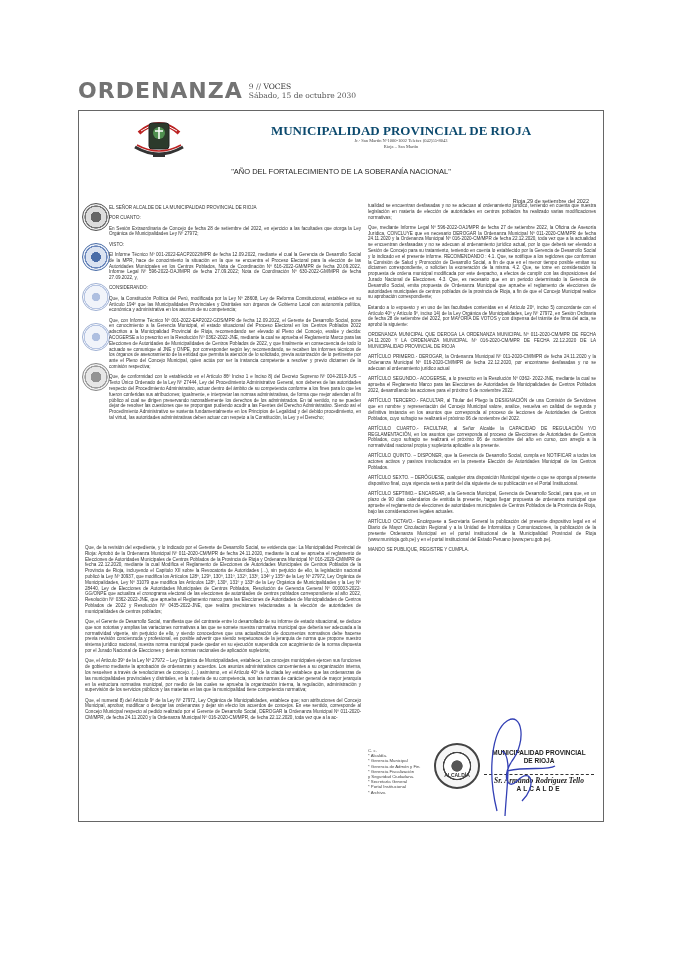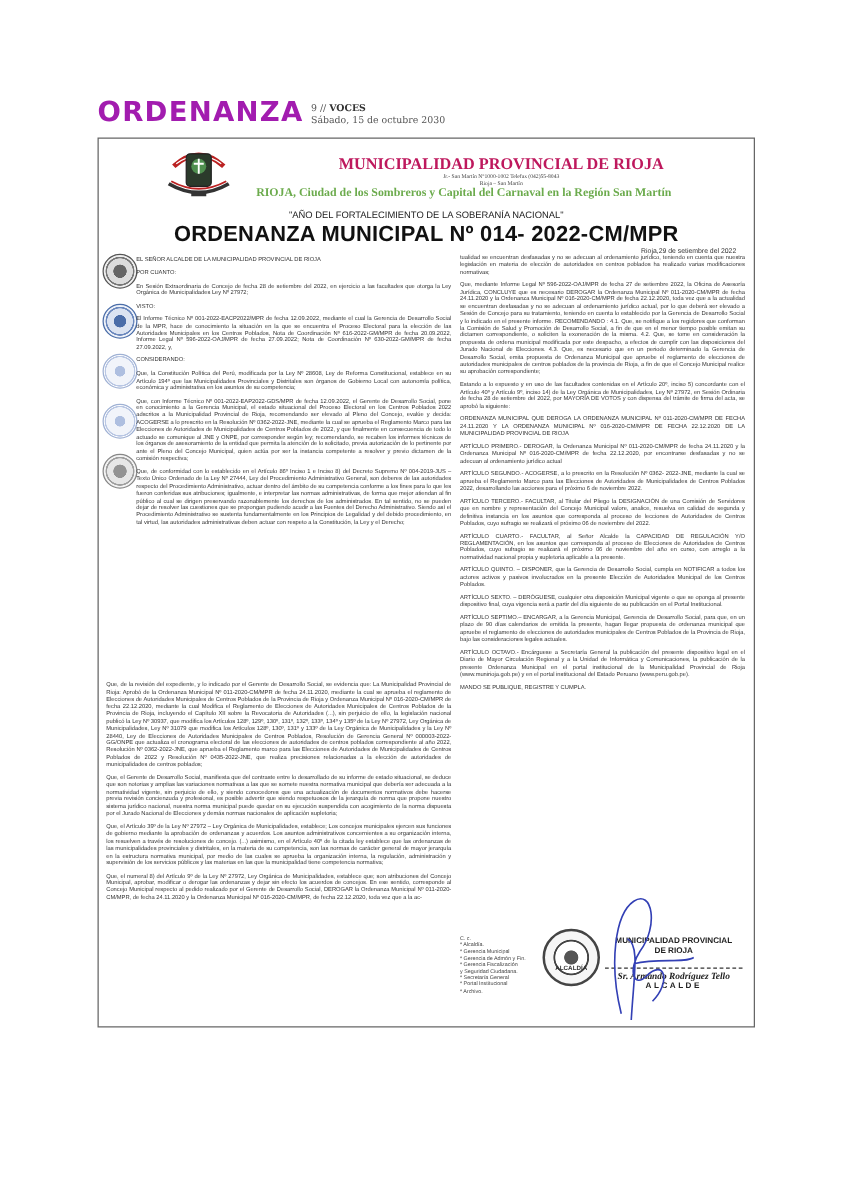--- a/index.html
+++ b/index.html
@@ -1,27 +1,27 @@
 <!DOCTYPE html>
 <html><head>
 <meta charset="utf-8">
 <style>
   html, body { margin: 0; padding: 0; background: #ffffff; }
   body { width: 679px; height: 960px; position: relative; overflow: hidden; font-family: "Liberation Sans", sans-serif; color: #222; }
 
   .masthead { position: absolute; left: 78px; top: 72px; height: 30px; display: flex; align-items: flex-end; }
-  .mast-title { font-family: "DejaVu Sans", sans-serif; font-weight: bold; font-size: 22px; letter-spacing: 1px; color: #a21caf; line-height: 22px; }
+  .mast-title { font-family: "DejaVu Sans", sans-serif; font-weight: bold; font-size: 22px; letter-spacing: 1px; color: #737373; line-height: 22px; }
   .mast-meta { margin-left: 6px; font-family: "DejaVu Serif", serif; font-size: 7.5px; line-height: 9px; color: #555; padding-bottom: 2px; }
-  .mast-meta .section { font-weight: bold; color: #333; }
+  .mast-meta .section { font-weight: normal; color: #333; }
 
   .frame { position: absolute; left: 78px; top: 110px; width: 526px; height: 712px; border: 1.5px solid #666; box-sizing: border-box; background: #fff; }
 
   .letterhead { position: absolute; left: 0; top: 0; width: 100%; height: 75px; }
   .logo { position: absolute; left: 52px; top: 4px; width: 56px; height: 46px; }
-  .lh-name { position: absolute; left: 0; right: 0; top: 12px; text-align: center; font-family: "Liberation Serif", serif; font-weight: bold; font-size: 13px; color: #be185d; padding-left: 120px; }
+  .lh-name { position: absolute; left: 0; right: 0; top: 12px; text-align: center; font-family: "Liberation Serif", serif; font-weight: bold; font-size: 13px; color: #0c4a6e; padding-left: 120px; }
   .lh-addr { position: absolute; left: 0; right: 0; top: 27px; text-align: center; font-family: "Liberation Serif", serif; font-size: 4.5px; line-height: 5.5px; color: #444; padding-left: 120px; }
   .lh-slogan { position: absolute; left: 0; right: 0; top: 39px; text-align: center; font-family: "Liberation Serif", serif; font-weight: bold; font-size: 9.5px; color: #6cab4d; padding-left: 60px; }
   .lh-year { position: absolute; left: 0; right: 0; top: 56px; text-align: center; font-size: 7.5px; color: #222; }
   .doc-title { position: absolute; left: 0; right: 0; top: 66px; text-align: center; font-weight: bold; font-size: 17.5px; color: #111; letter-spacing: 0.2px; }
   .doc-date { position: absolute; right: 14px; top: 87px; font-size: 5.5px; color: #333; }
 
   .col { position: absolute; font-size: 4.6px; line-height: 5.8px; color: #333; text-align: justify; }
   .col p { margin: 0 0 4.5px 0; }
   .col-left { left: 30px; top: 94px; width: 252px; }
   .col-full { left: 6px; width: 276px; }
@@ -69,23 +69,21 @@
       <path d="M28 12 v12 M24 16 h8" stroke="#fff" stroke-width="1.5"></path>
       <path d="M4 32 Q28 46 52 32" stroke="#333" stroke-width="3" fill="none"></path>
       <path d="M6 30 Q28 42 50 30" stroke="#b22" stroke-width="1.5" fill="none"></path>
       <rect x="22" y="38" width="12" height="4" fill="#333"></rect>
     </svg>
     <div class="lh-name">MUNICIPALIDAD PROVINCIAL DE RIOJA</div>
     <div class="lh-addr">
       <div>Jr.- San Martín N°1000-1002 Telefax (042)55-8043</div>
       <div>Rioja – San Martín</div>
     </div>
-    <div class="lh-slogan">RIOJA, Ciudad de los Sombreros y Capital del Carnaval en la Región San Martín</div>
     <div class="lh-year">"AÑO DEL FORTALECIMIENTO DE LA SOBERANÍA NACIONAL"</div>
-    <div class="doc-title">ORDENANZA MUNICIPAL Nº 014- 2022-CM/MPR</div>
   </div>
   <div class="doc-date">Rioja,29 de setiembre del 2022</div>
 
   <div class="stamps">
     <div class="stamp gray"></div>
     <div class="stamp blue"></div>
     <div class="stamp light"></div>
     <div class="stamp light"></div>
     <div class="stamp gray" style="opacity:.7"></div>
   </div>

